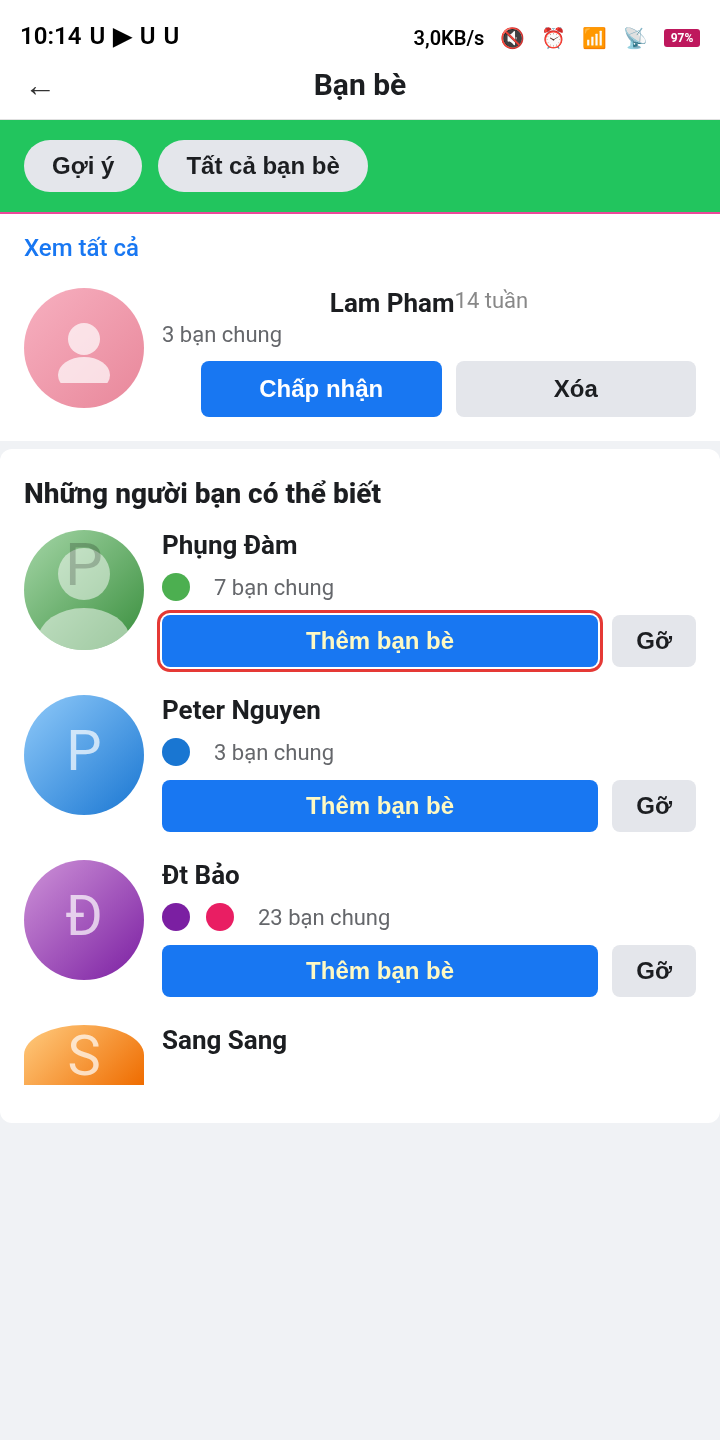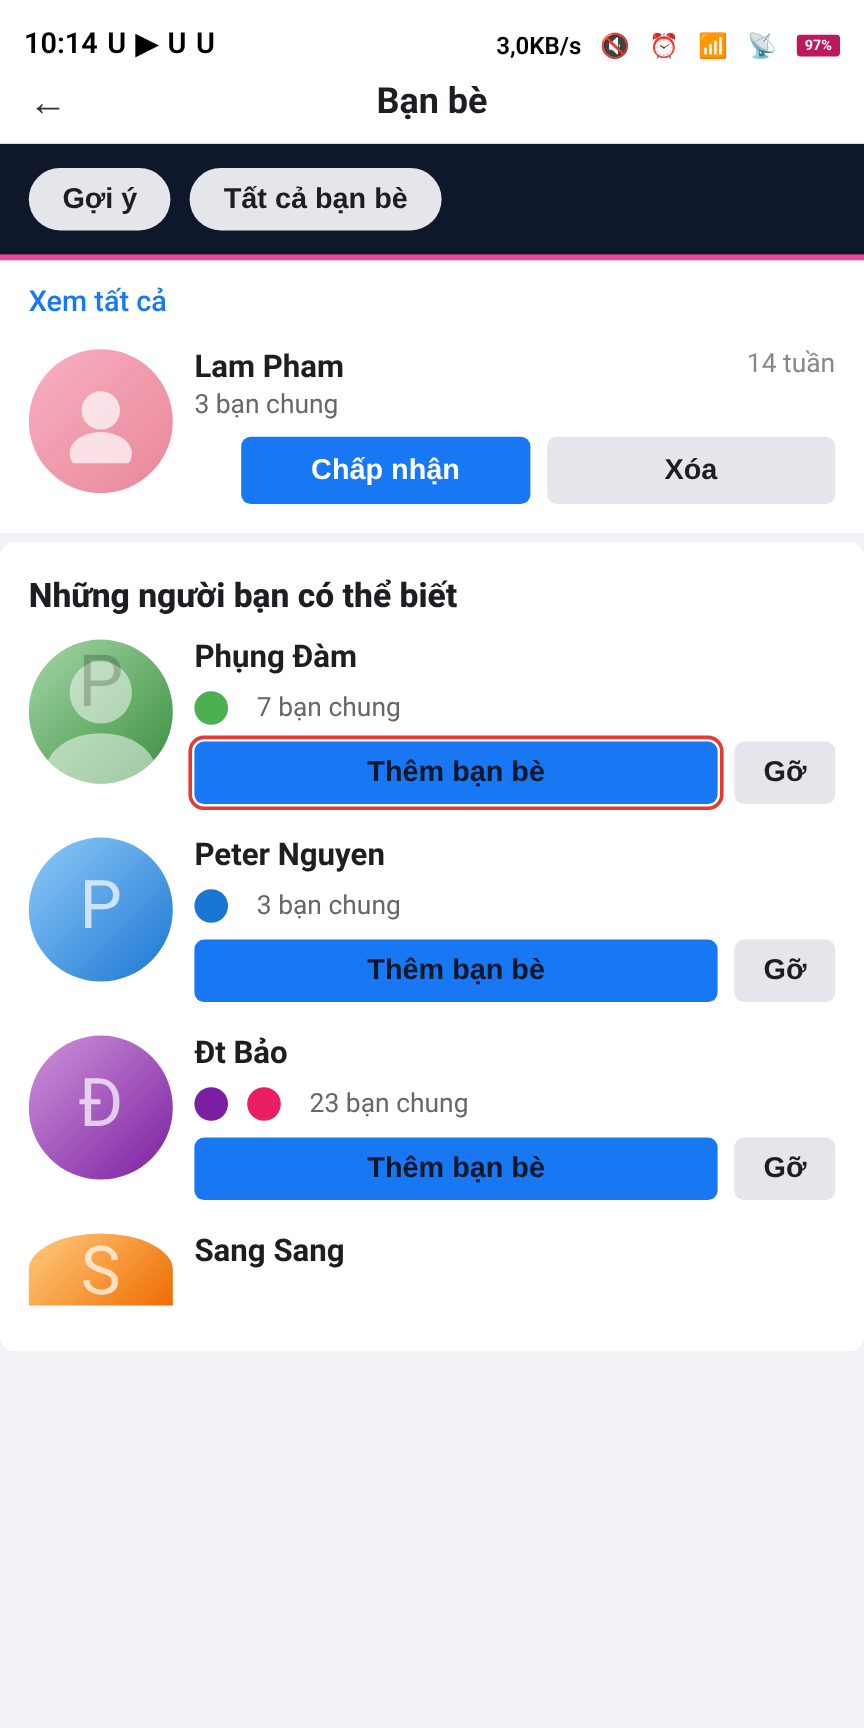--- a/index.html
+++ b/index.html
@@ -57,25 +57,25 @@
       position: absolute;
       left: 50%;
       transform: translateX(-50%);
       font-size: 30px;
       font-weight: 700;
       color: #1c1e21;
     }
 
     
     .filter-tabs {
-      background: #0f172a;
+      background: #22c55e;
       padding: 20px 24px;
       display: flex;
       gap: 16px;
-      border-bottom: 5px solid #ec4899;
+      border-bottom: 2px solid #ec4899;
     }
     .filter-tab {
       background: #e4e6eb;
       border: none;
       border-radius: 30px;
       padding: 12px 28px;
       font-size: 24px;
       font-weight: 600;
       color: #1c1e21;
       cursor: pointer;
@@ -124,21 +124,21 @@
       display: flex;
       align-items: center;
       justify-content: center;
       font-size: 48px;
       color: #fff;
       font-weight: bold;
     }
     .request-info { flex: 1; }
     .request-name-row {
       display: flex;
-      justify-content: space-between;
+      justify-content: center;
       align-items: flex-start;
       margin-bottom: 4px;
     }
     .request-name {
       font-size: 26px;
       font-weight: 700;
       color: #1c1e21;
     }
     .request-time {
       font-size: 22px;
@@ -231,21 +231,21 @@
     .mutual-text {
       font-size: 22px;
       color: #65676b;
     }
     .suggestion-actions {
       display: flex;
       gap: 14px;
     }
     .btn-add-friend {
       background: #1877f2;
-      color: #0f172a;
+      color: #fef9c3;
       border: none;
       border-radius: 8px;
       padding: 12px 24px;
       font-size: 24px;
       font-weight: 600;
       cursor: pointer;
       flex: 1;
     }
     .btn-add-friend.highlighted {
       outline: 3px solid #e53935;

